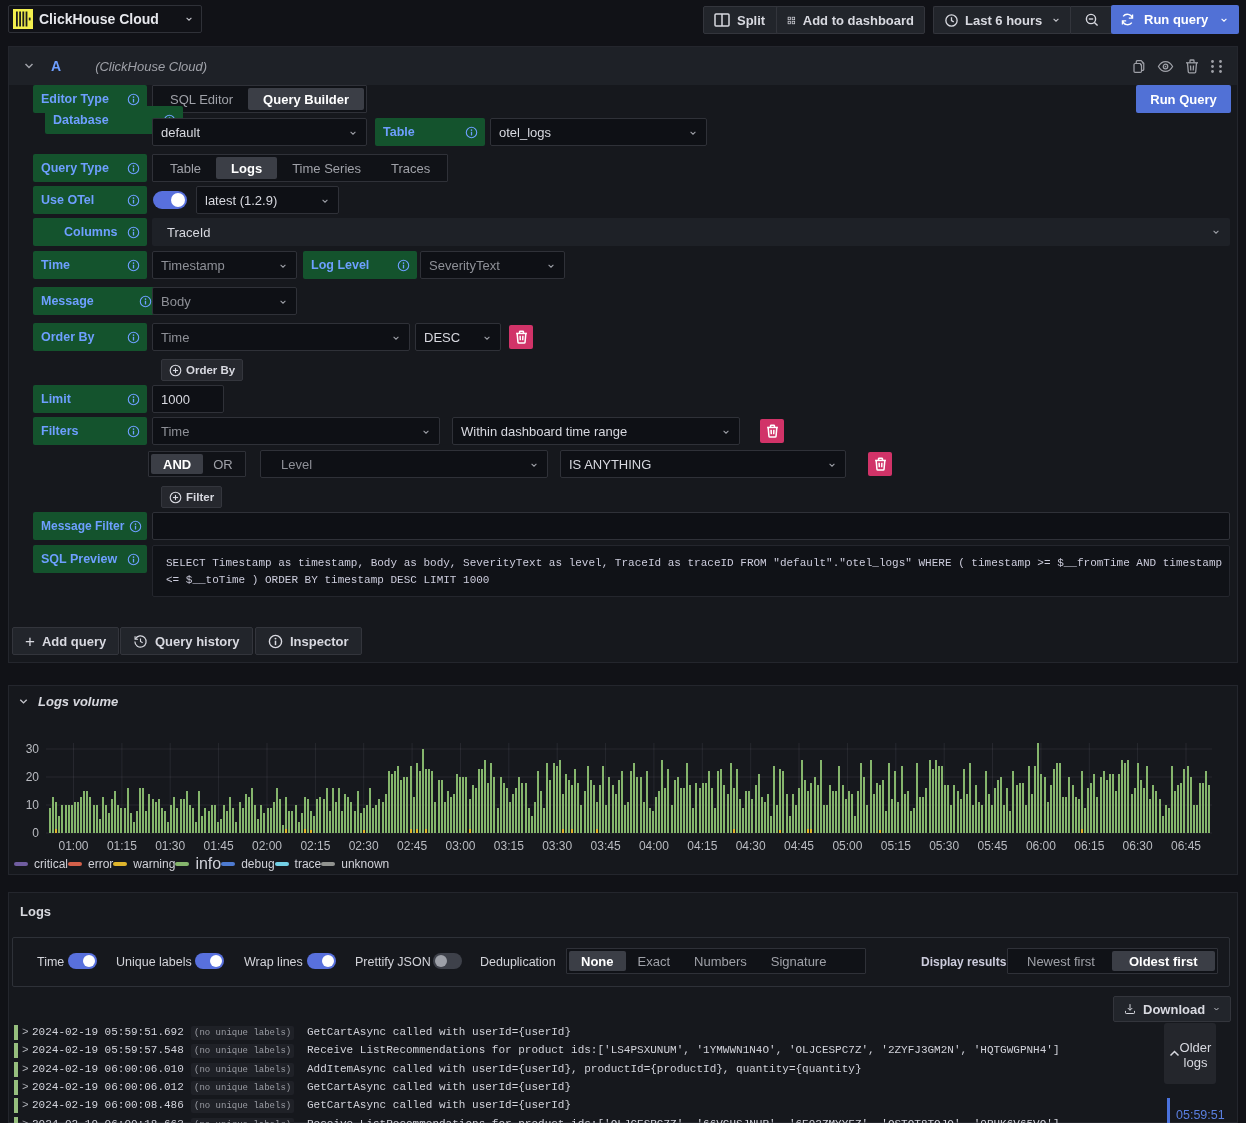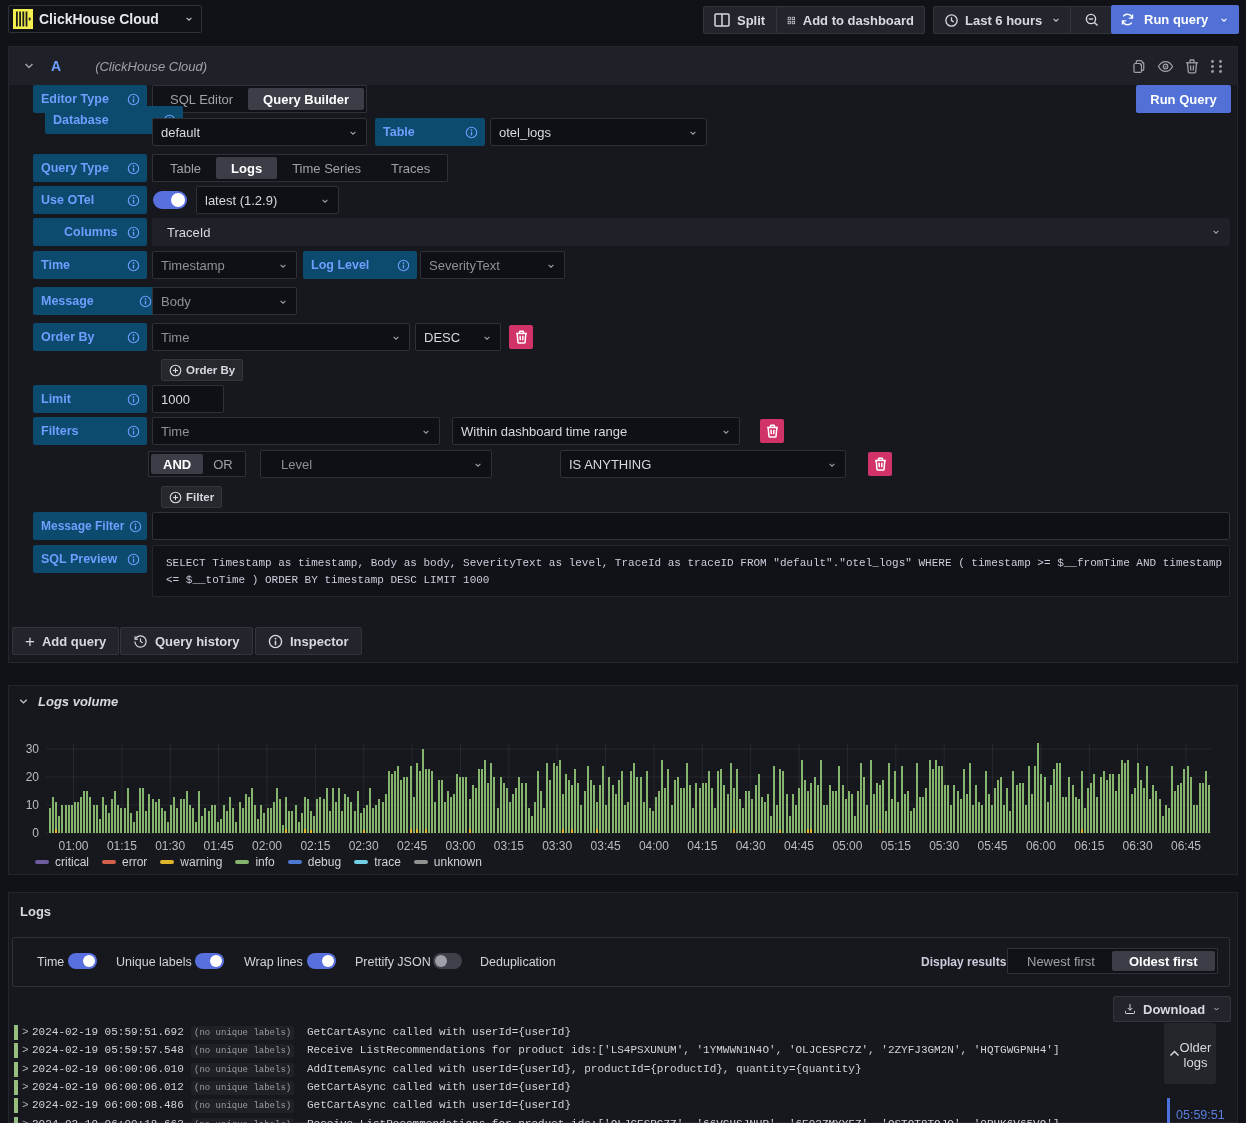--- a/index.html
+++ b/index.html
@@ -1,18 +1,18 @@
 <!DOCTYPE html>
 <html><head>
 <meta charset="utf-8">
 <style>
 * { margin:0; padding:0; box-sizing:border-box; }
 html,body { width:1246px; height:1123px; background:#111217; font-family:"Liberation Sans", sans-serif; overflow:hidden; }
 .abs { position:absolute; }
-.chip { position:absolute; background:#0c4a6e; border-radius:2px; height:28px; display:flex; align-items:center; justify-content:space-between; padding:0 7px 0 8px; white-space:nowrap; }
+.chip { position:absolute; background:#14532d; border-radius:2px; height:28px; display:flex; align-items:center; justify-content:space-between; padding:0 7px 0 8px; white-space:nowrap; }
 .chip .lt { color:#6e9fff; font-size:12.5px; font-weight:bold; }
 .sel, .inp { position:absolute; background:#0e1015; border:1px solid #2f3138; border-radius:2px; height:28px; display:flex; align-items:center; padding:0 8px; font-size:13px; color:#d8d9e0; }
 .sel .ph { color:#8e9097; }
 .sel .caret { position:absolute; right:9px; top:50%; margin-top:-3px; }
 .caret { width:8px; height:8px; }
 .radio { position:absolute; background:#101217; border:1px solid #2f3138; border-radius:1px; height:28px; display:flex; align-items:center; padding:2px; }
 .radio .seg { height:22px; display:flex; align-items:center; padding:0 15px; font-size:13px; color:#9fa1a8; border-radius:2px; white-space:nowrap; }
 .radio .seg.on { background:#3b3e46; color:#fff; font-weight:bold; }
 .trash { position:absolute; width:24px; height:24px; background:#d13368; border-radius:2px; display:flex; align-items:center; justify-content:center; }
 .addbtn { position:absolute; height:22px; background:#26282e; border:1px solid #34363d; border-radius:2px; display:flex; align-items:center; padding:0 7px; gap:4px; font-size:11.5px; color:#d8d9e0; font-weight:bold; white-space:nowrap; }
@@ -317,21 +317,21 @@
         <path d="M4.2 3 V1.7 a0.6 0.6 0 0 1 .6-.6 h2.4 a0.6 0.6 0 0 1 .6.6 V3"></path>
         <line x1="4.7" y1="5.4" x2="4.9" y2="9.6"></line>
         <line x1="7.3" y1="5.4" x2="7.1" y2="9.6"></line>
       </svg>
     </div>
 
 <div class="radio" style="left:148px;top:451px;height:26px;">
   <div class="seg on" style="height:20px;padding:0 12px;">AND</div>
       <div class="seg" style="height:20px;padding:0 10px;">OR</div>
 </div>
-<div class="sel" style="left:260px;top:450px;width:232px;padding-left:20px;">
+<div class="sel" style="left:260px;top:450px;width:288px;padding-left:20px;">
       <span class="ph">Level</span>
       <svg class="caret" viewBox="0 0 10 10">
         <path d="M2 3.5 L5 6.5 L8 3.5" stroke="#9fa1a8" stroke-width="1.3" fill="none"></path>
       </svg>
     </div>
 <div class="sel" style="left:560px;top:450px;width:286px;">IS ANYTHING<svg class="caret" viewBox="0 0 10 10">
         <path d="M2 3.5 L5 6.5 L8 3.5" stroke="#9fa1a8" stroke-width="1.3" fill="none"></path>
       </svg></div>
 <div class="trash" style="left:868px;top:452px;">
       <svg width="13" height="14" viewBox="0 0 12 13" fill="none" stroke="#fff" stroke-width="1.4">
@@ -832,36 +832,36 @@
 <rect x="1177.53" y="79.8" width="2.0" height="67.2" fill="#85b56c"></rect>
 <rect x="1180.64" y="91.0" width="2.0" height="56.0" fill="#85b56c"></rect>
 <rect x="1183.74" y="119.0" width="2.0" height="28.0" fill="#85b56c"></rect>
 <rect x="1186.85" y="119.0" width="2.0" height="28.0" fill="#85b56c"></rect>
 <rect x="1189.96" y="96.6" width="2.0" height="50.4" fill="#85b56c"></rect>
 <rect x="1193.07" y="96.6" width="2.0" height="50.4" fill="#85b56c"></rect>
 <rect x="1196.18" y="85.4" width="2.0" height="61.6" fill="#85b56c"></rect>
 <rect x="1199.28" y="99.4" width="2.0" height="47.6" fill="#85b56c"></rect>
 </g>
   </svg>
-  <div class="abs" style="left:26px;top:169px;display:flex;gap:13px;">
+  <div class="abs" style="left:5px;top:169px;display:flex;">
     <div style="display:flex;align-items:center;gap:6px;">
           <div style="width:14px;height:4px;border-radius:2px;background:#705da0;"></div>
           <span style="font-size:12px;color:#d0d1d8;">critical</span>
         </div>
 <div style="display:flex;align-items:center;gap:6px;">
           <div style="width:14px;height:4px;border-radius:2px;background:#d4604a;"></div>
           <span style="font-size:12px;color:#d0d1d8;">error</span>
         </div>
 <div style="display:flex;align-items:center;gap:6px;">
           <div style="width:14px;height:4px;border-radius:2px;background:#dfb52c;"></div>
           <span style="font-size:12px;color:#d0d1d8;">warning</span>
         </div>
 <div style="display:flex;align-items:center;gap:6px;">
           <div style="width:14px;height:4px;border-radius:2px;background:#85b56c;"></div>
-          <span style="font-size:12px;color:#d0d1d8;">info</span>
+          <span style="font-size:16px;color:#d0d1d8;">info</span>
         </div>
 <div style="display:flex;align-items:center;gap:6px;">
           <div style="width:14px;height:4px;border-radius:2px;background:#4d7ad0;"></div>
           <span style="font-size:12px;color:#d0d1d8;">debug</span>
         </div>
 <div style="display:flex;align-items:center;gap:6px;">
           <div style="width:14px;height:4px;border-radius:2px;background:#72cfe4;"></div>
           <span style="font-size:12px;color:#d0d1d8;">trace</span>
         </div>
 <div style="display:flex;align-items:center;gap:6px;">
@@ -885,20 +885,26 @@
     </div>
 <div class="abs" style="left:244px;top:955px;font-size:12.5px;color:#d3d4da;">Wrap lines</div>
 <div class="abs" style="left:307px;top:953px;width:29px;height:16px;background:#5870dd;border-radius:8px;">
       <div class="abs" style="right:2px;top:2px;width:12px;height:12px;background:#fff;border-radius:50%;"></div>
     </div>
 <div class="abs" style="left:355px;top:955px;font-size:12.5px;color:#d3d4da;">Prettify JSON</div>
 <div class="abs" style="left:433px;top:953px;width:29px;height:16px;background:#3e414a;border-radius:8px;">
       <div class="abs" style="left:2px;top:2px;width:12px;height:12px;background:#9da0a8;border-radius:50%;"></div>
     </div>
 <div class="abs" style="left:480px;top:955px;font-size:12.5px;color:#d3d4da;">Deduplication</div>
+<div class="radio" style="left:566px;top:948px;height:26px;width:300px;">
+  <div class="seg on" style="height:20px;padding:0 12px;">None</div>
+      <div class="seg" style="height:20px;padding:0 12px;">Exact</div>
+      <div class="seg" style="height:20px;padding:0 12px;">Numbers</div>
+      <div class="seg" style="height:20px;padding:0 12px;">Signature</div>
+</div>
 <div class="abs" style="left:921px;top:955px;font-size:12px;font-weight:bold;color:#ccccdc;">Display results</div>
 <div class="radio" style="left:1007px;top:948px;height:26px;">
   <div class="seg" style="height:20px;padding:0 17px;">Newest first</div>
       <div class="seg on" style="height:20px;padding:0 17px;">Oldest first</div>
 </div>
 
 <div class="btn2" style="left:1113px;top:996px;width:118px;height:26px;gap:7px;padding:0 10px;">
   <svg width="14" height="14" viewBox="0 0 16 16" fill="none" stroke="#d8d9e0" stroke-width="1.3">
         <path d="M8 1.5 V9.5 M5 6.7 L8 9.7 L11 6.7"></path>
         <path d="M2 10.5 V13 a1 1 0 0 0 1 1 h10 a1 1 0 0 0 1-1 V10.5"></path>

